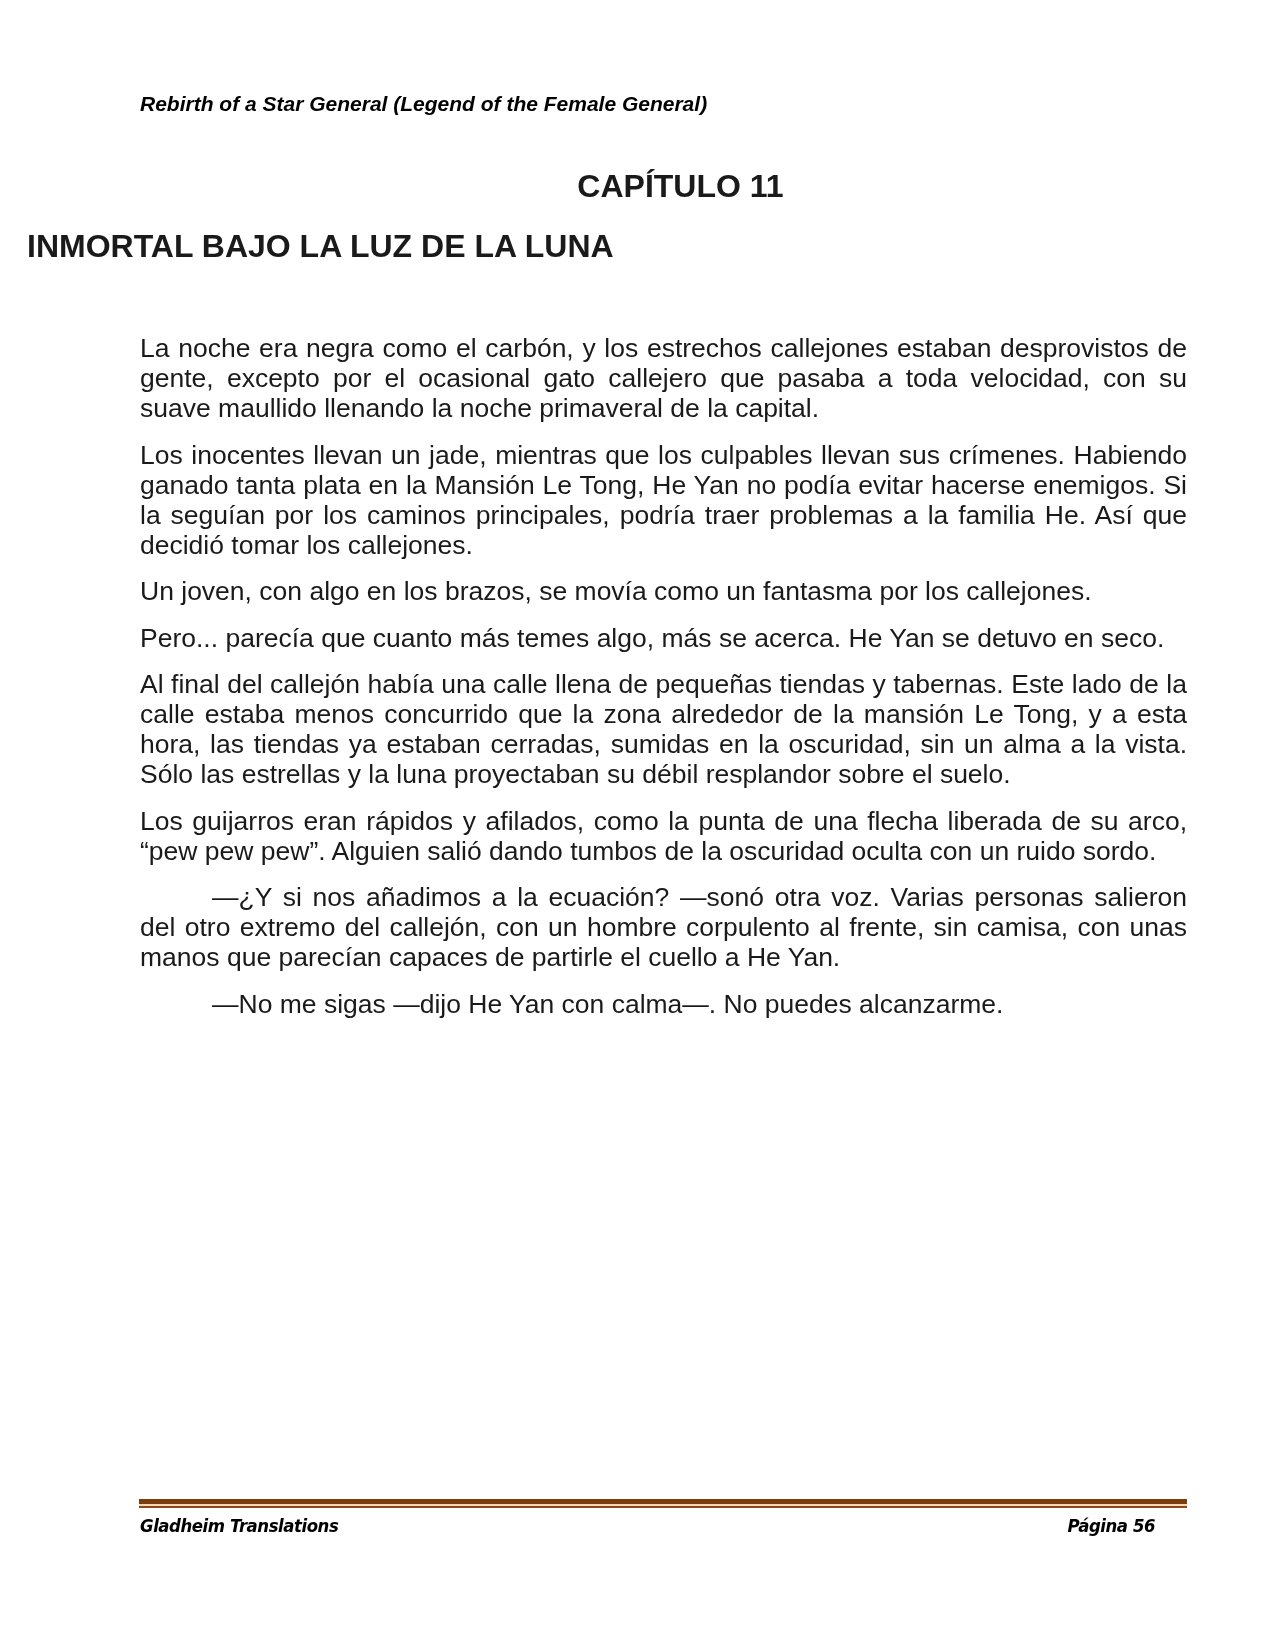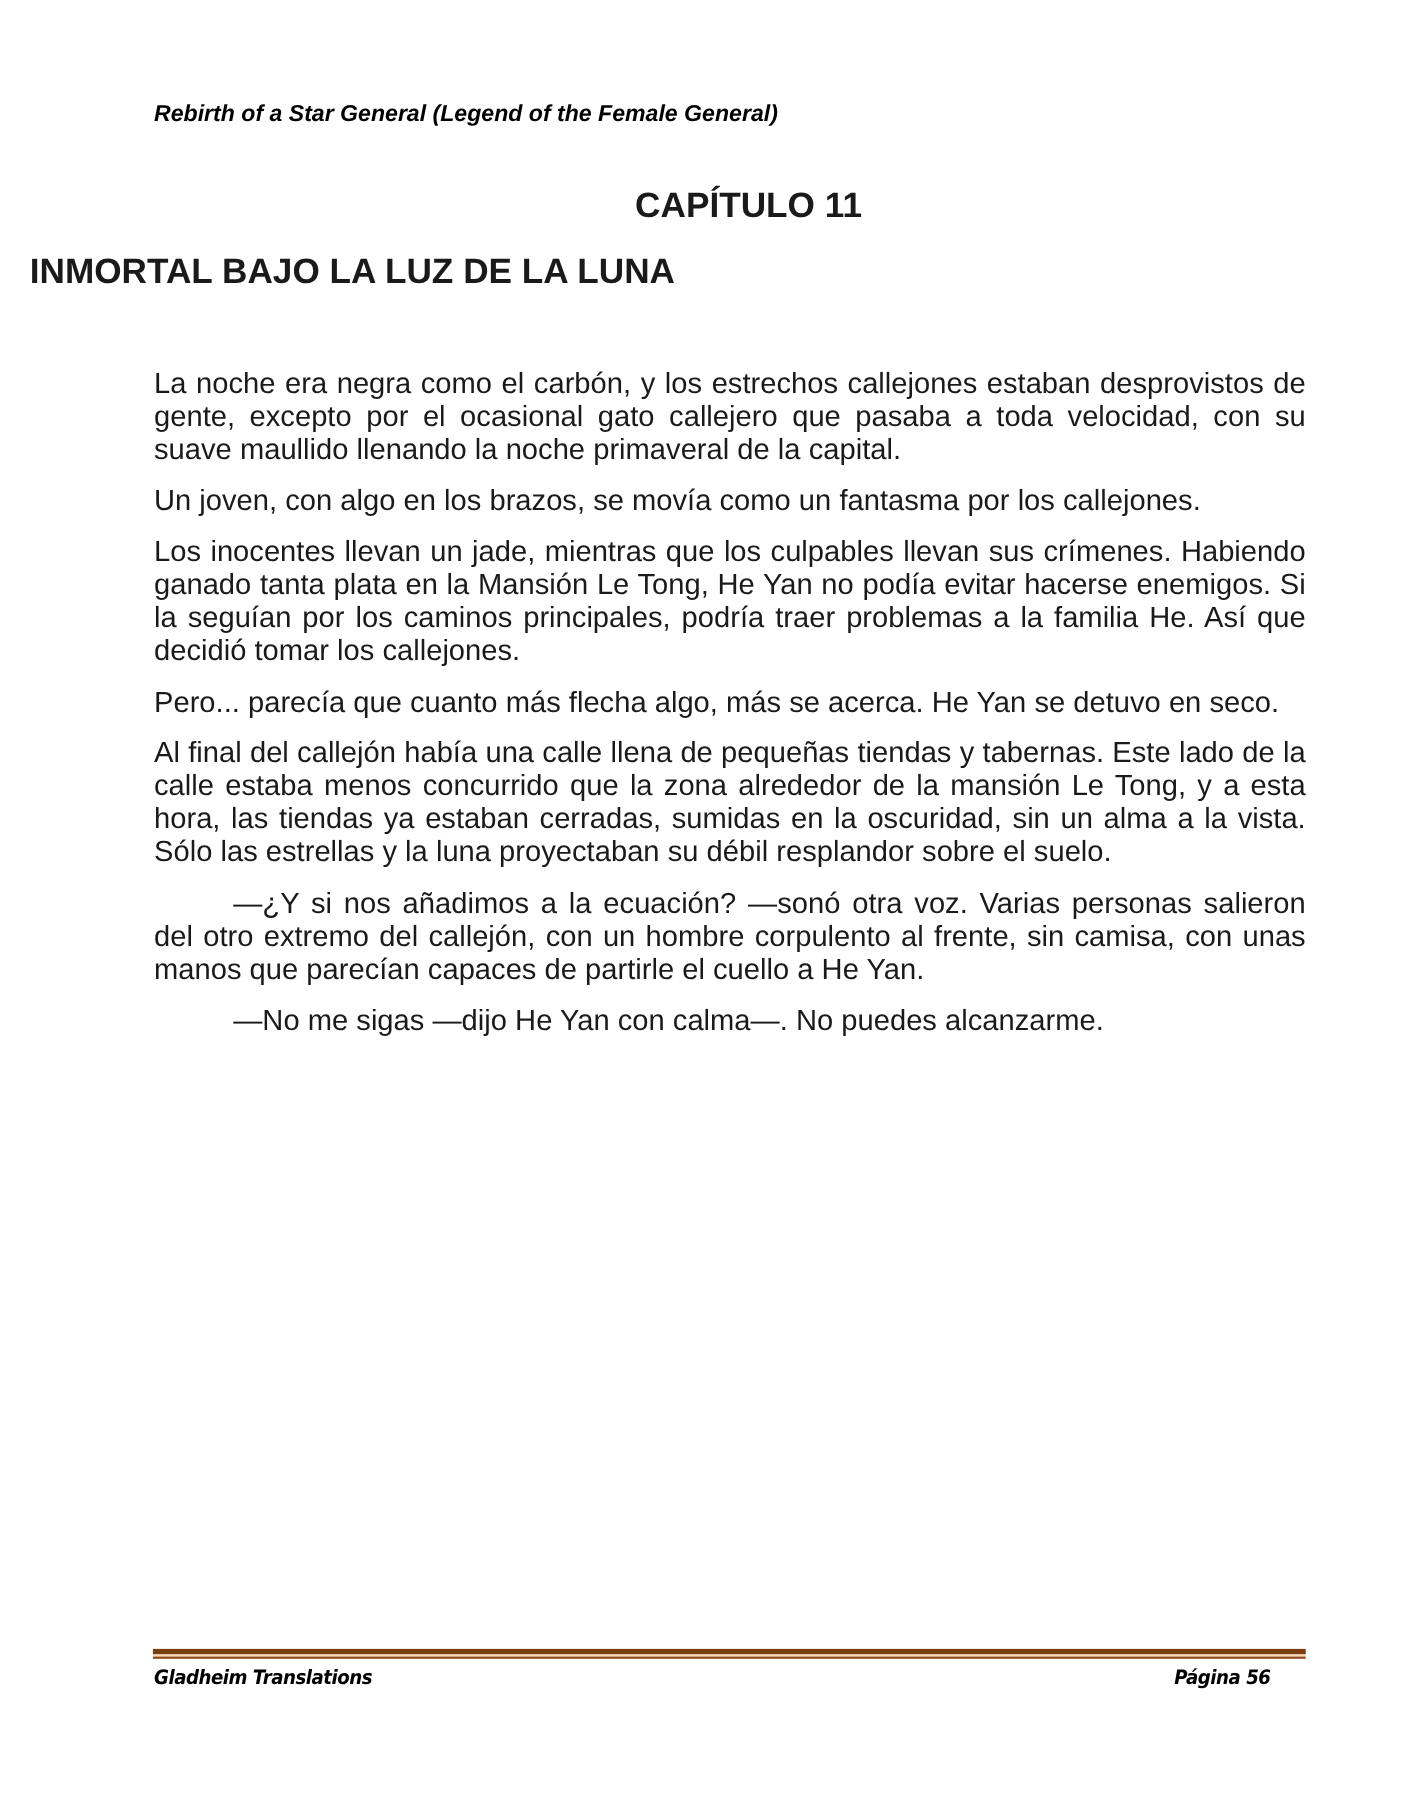--- a/index.html
+++ b/index.html
@@ -126,24 +126,25 @@
 
 <div class="page">
 
   <div class="running-header">Rebirth of a Star General (Legend of the Female General)</div>
 
   <div class="chapter-number">CAPÍTULO 11</div>
   <div class="chapter-title">INMORTAL BAJO LA LUZ DE LA LUNA</div>
 
   <div class="body-text">
     <p>La noche era negra como el carbón, y los estrechos callejones estaban desprovistos de gente, excepto por el ocasional gato callejero que pasaba a toda velocidad, con su suave maullido llenando la noche primaveral de la capital.</p>
+    <p>Los inocentes llevan un jade, mientras que los culpables llevan sus crímenes. Habiendo ganado tanta plata en la Mansión Le Tong, He Yan no podía evitar hacerse enemigos. Si la seguían por los caminos principales, podría traer problemas a la familia He. Así que decidió tomar los callejones.</p>
     <p>Un joven, con algo en los brazos, se movía como un fantasma por los callejones.</p>
-    <p>Los inocentes llevan un jade, mientras que los culpables llevan sus crímenes. Habiendo ganado tanta plata en la Mansión Le Tong, He Yan no podía evitar hacerse enemigos. Si la seguían por los caminos principales, podría traer problemas a la familia He. Así que decidió tomar los callejones.</p>
-    <p>Pero... parecía que cuanto más flecha algo, más se acerca. He Yan se detuvo en seco.</p>
+    <p>Pero... parecía que cuanto más temes algo, más se acerca. He Yan se detuvo en seco.</p>
     <p>Al final del callejón había una calle llena de pequeñas tiendas y tabernas. Este lado de la calle estaba menos concurrido que la zona alrededor de la mansión Le Tong, y a esta hora, las tiendas ya estaban cerradas, sumidas en la oscuridad, sin un alma a la vista. Sólo las estrellas y la luna proyectaban su débil resplandor sobre el suelo.</p>
+    <p>Los guijarros eran rápidos y afilados, como la punta de una flecha liberada de su arco, “pew pew pew”. Alguien salió dando tumbos de la oscuridad oculta con un ruido sordo.</p>
     <p class="indent">—¿Y si nos añadimos a la ecuación? —sonó otra voz. Varias personas salieron del otro extremo del callejón, con un hombre corpulento al frente, sin camisa, con unas manos que parecían capaces de partirle el cuello a He Yan.</p>
     <p class="indent">—No me sigas —dijo He Yan con calma—. No puedes alcanzarme.</p>
   </div>
 
   <div class="footer-rule">
     <div class="thick"></div>
     <div class="light"></div>
     <div class="thin"></div>
   </div>
 

